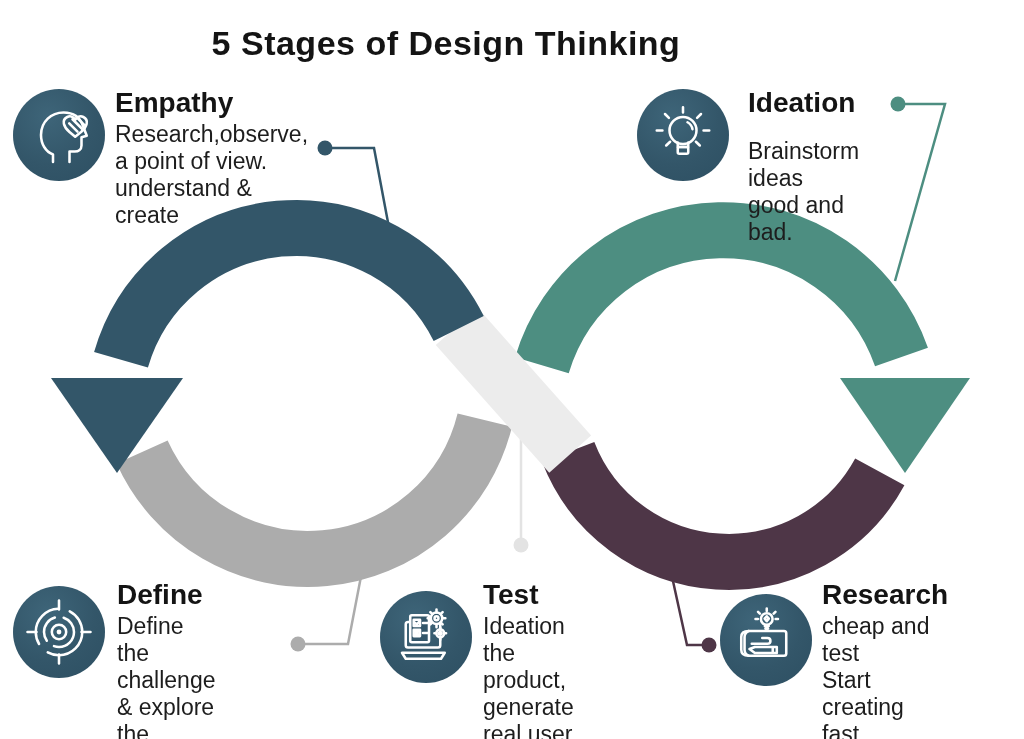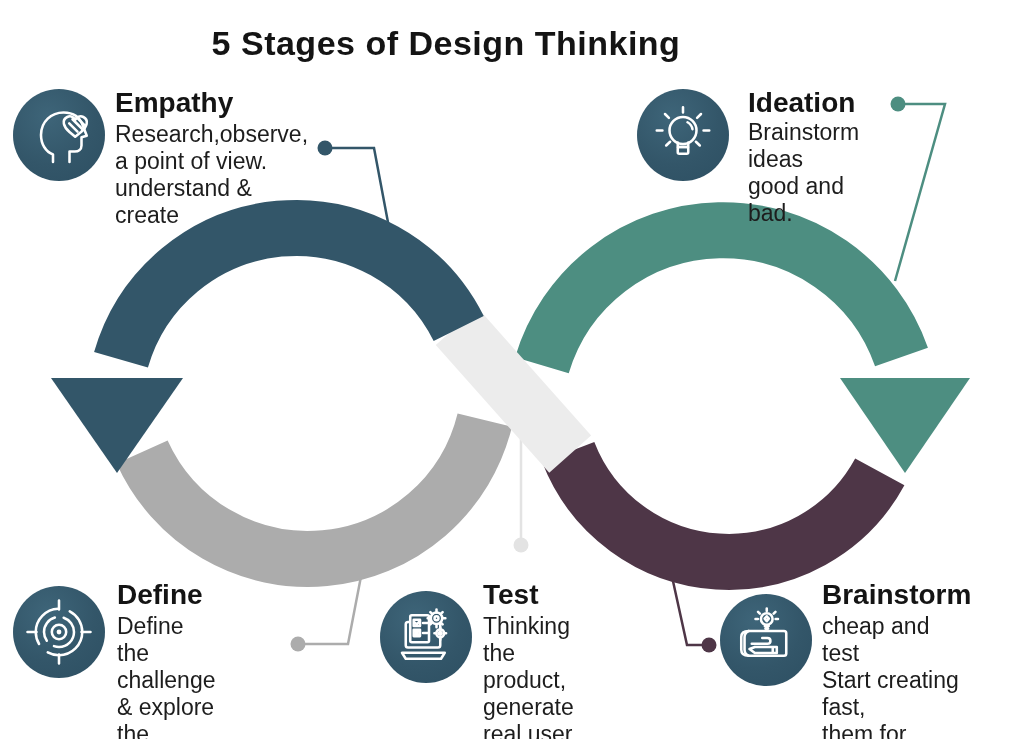--- a/index.html
+++ b/index.html
@@ -87,21 +87,21 @@
           <circle cx="24" cy="21" r="9"></circle>
           <path d="M20.5 29 v3 h7 v-3"></path>
           <rect x="20.5" y="32" width="7" height="4.5" rx="1"></rect>
           <path d="M27 15.5 a6.5 6.5 0 0 1 3.3 4.6"></path>
           <path d="M24 5.5 v3.5 M12 10 l2.6 2.6 M36 10 l-2.6 2.6 M6.5 21 h3.8 M37.7 21 h3.8 M12.8 31 l2.6-2.5 M35.2 31 l-2.6-2.5"></path>
         </g>
       </svg>
     </div>
     <div class="stage-text" style="left:748px;top:89px;">
       <div class="stage-title">Ideation</div>
-      <div style="margin-top:2px;">
+      <div style="margin-top:21px;">
         <div class="stage-line">Brainstorm ideas</div>
         <div class="stage-line">good and bad.</div>
       </div>
     </div>
   </div>
 
   <div class="stage">
     <div class="icon-circle" style="left:13px;top:586px;">
       <svg viewBox="0 0 48 48">
         <g class="icon-art">
@@ -140,21 +140,21 @@
           <path d="M31 5.6 v2 M31 15.5 v2 M25.1 11.5 h2 M34.9 11.5 h2 M26.9 7.4 l1.4 1.4 M33.7 14.2 l1.4 1.4 M35.1 7.4 l-1.4 1.4 M28.3 14.2 l-1.4 1.4"></path>
           <circle cx="33.5" cy="21.5" r="2.6" fill="#335669"></circle>
           <circle cx="33.5" cy="21.5" r="0.9"></circle>
           <path d="M33.5 17.6 v1.4 M33.5 24.5 v1.4 M29.6 21.5 h1.4 M36 21.5 h1.4"></path>
         </g>
       </svg>
     </div>
     <div class="stage-text" style="left:483px;top:581px;">
       <div class="stage-title">Test</div>
       <div style="margin-top:4px;">
-        <div class="stage-line">Thinking the</div>
+        <div class="stage-line">Ideation the</div>
         <div class="stage-line">product, generate</div>
         <div class="stage-line">real user data.</div>
       </div>
     </div>
   </div>
 
   <div class="stage">
     <div class="icon-circle" style="left:720px;top:594px;">
       <svg viewBox="0 0 48 48">
         <g class="icon-art">
@@ -163,21 +163,21 @@
           <circle cx="24.5" cy="10" r="3.9"></circle>
           <path d="M24.5 8.2 l1.4 1.6 -1.4 1.6 -1.4 -1.6 z"></path>
           <path d="M24.5 3 v1.6 M18.7 5.2 l1.2 1.2 M30.3 5.2 l-1.2 1.2 M17 10 h1.6 M30.4 10 h1.6"></path>
           <path d="M23.2 14.6 h2.6 M23.6 16.4 h1.8"></path>
           <path d="M14.5 26.5 h10.5 c2.6 0 2.6 -3.8 0 -3.8 h-3.5"></path>
           <path d="M13 30 l3.6 -1.3 h14.6 v4 H16.6 z M28.5 28.7 v4"></path>
         </g>
       </svg>
     </div>
     <div class="stage-text" style="left:822px;top:581px;">
-      <div class="stage-title">Brainstorm</div>
+      <div class="stage-title">Research</div>
       <div style="margin-top:4px;">
         <div class="stage-line">cheap and test</div>
         <div class="stage-line">Start creating fast,</div>
         <div class="stage-line">them for problems.</div>
       </div>
     </div>
   </div>
 
 </div>
 

